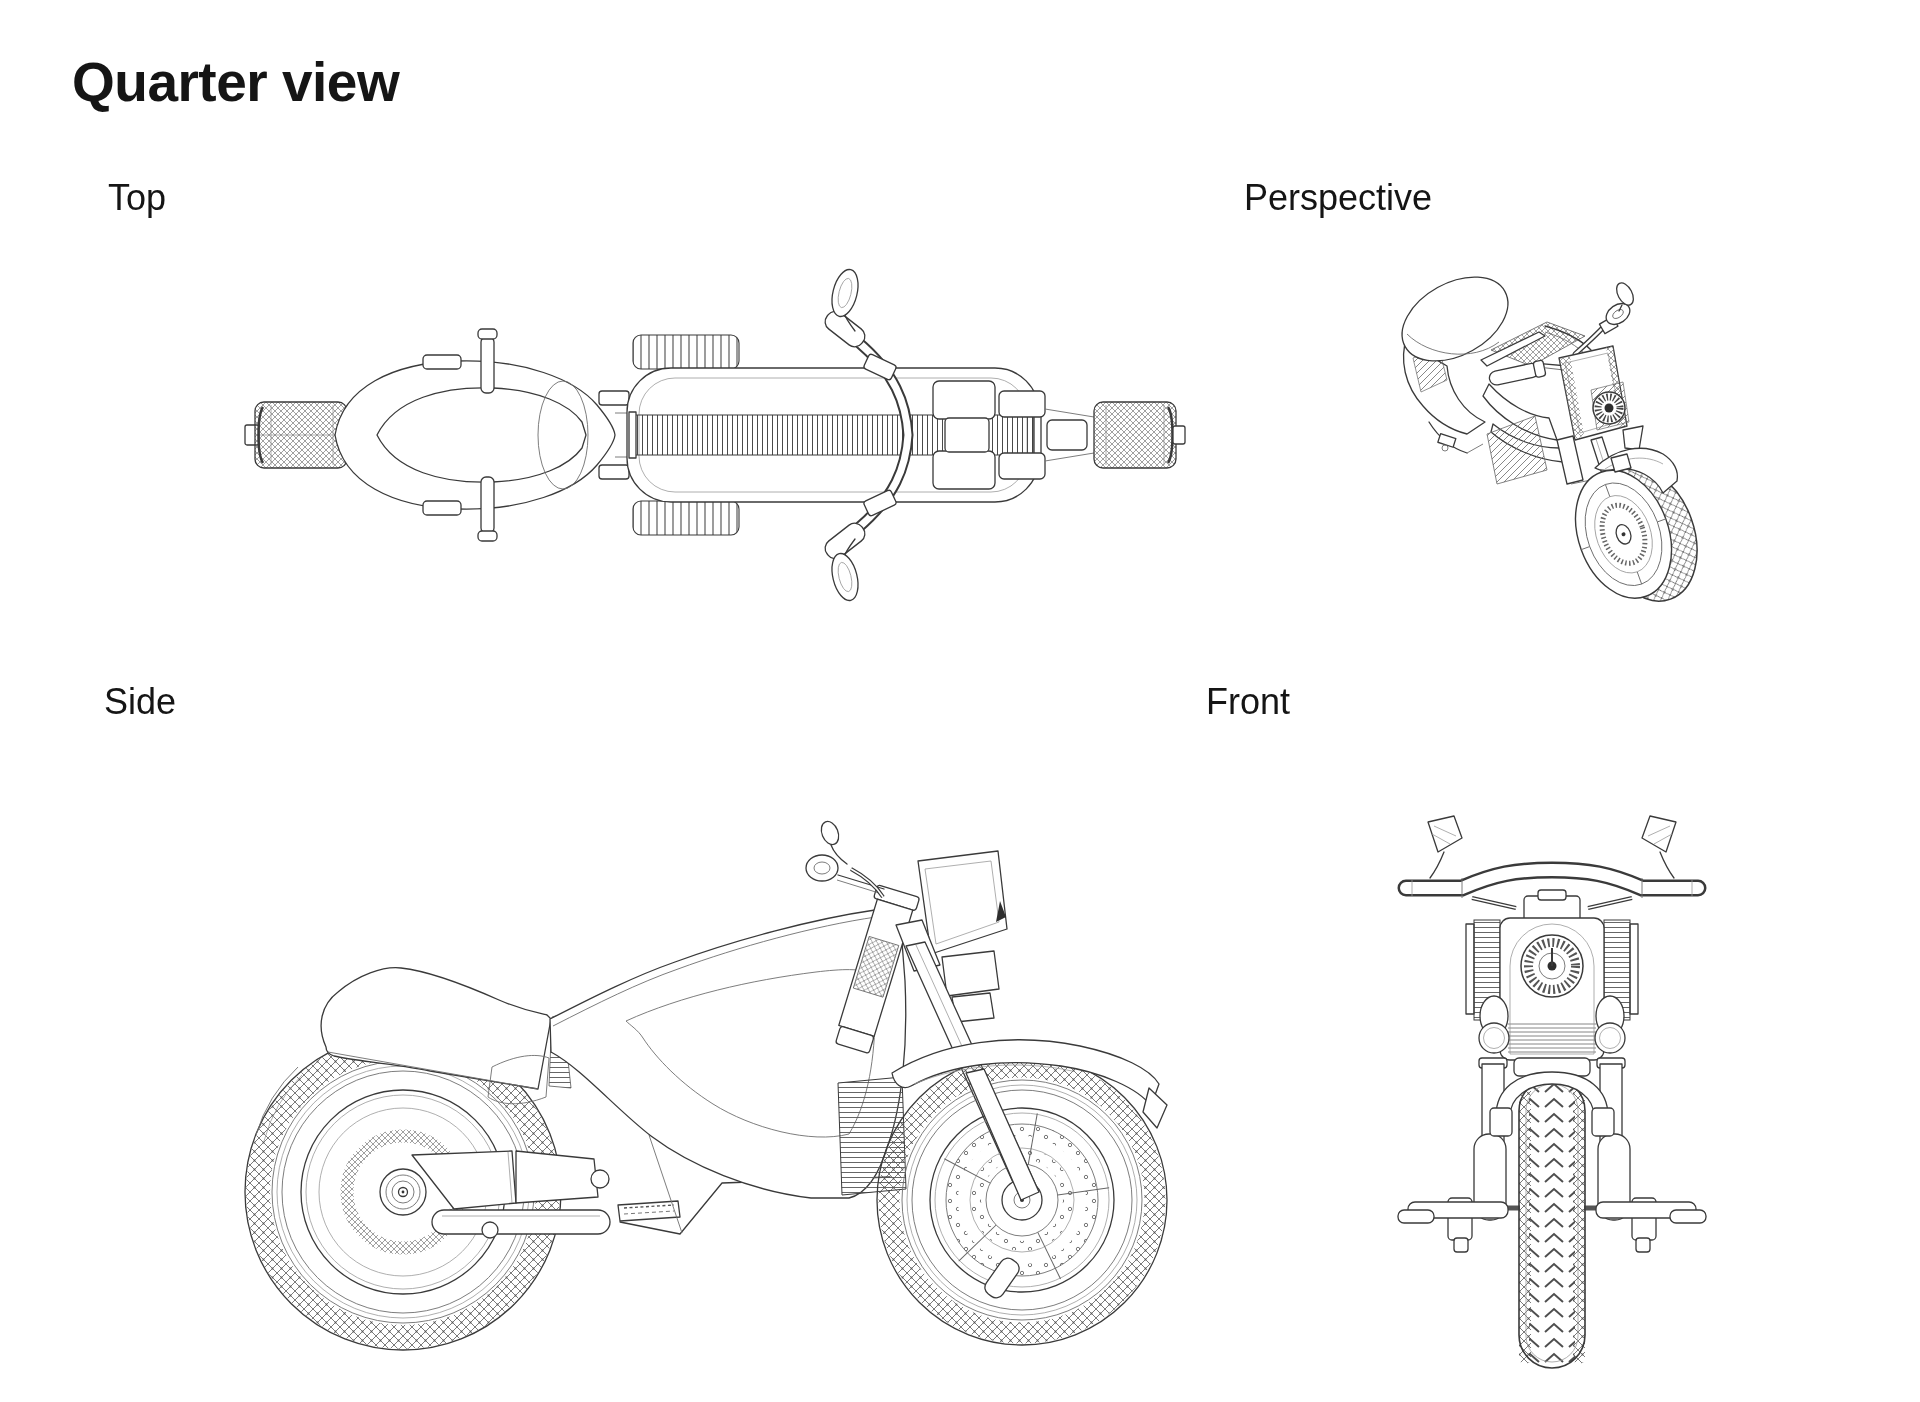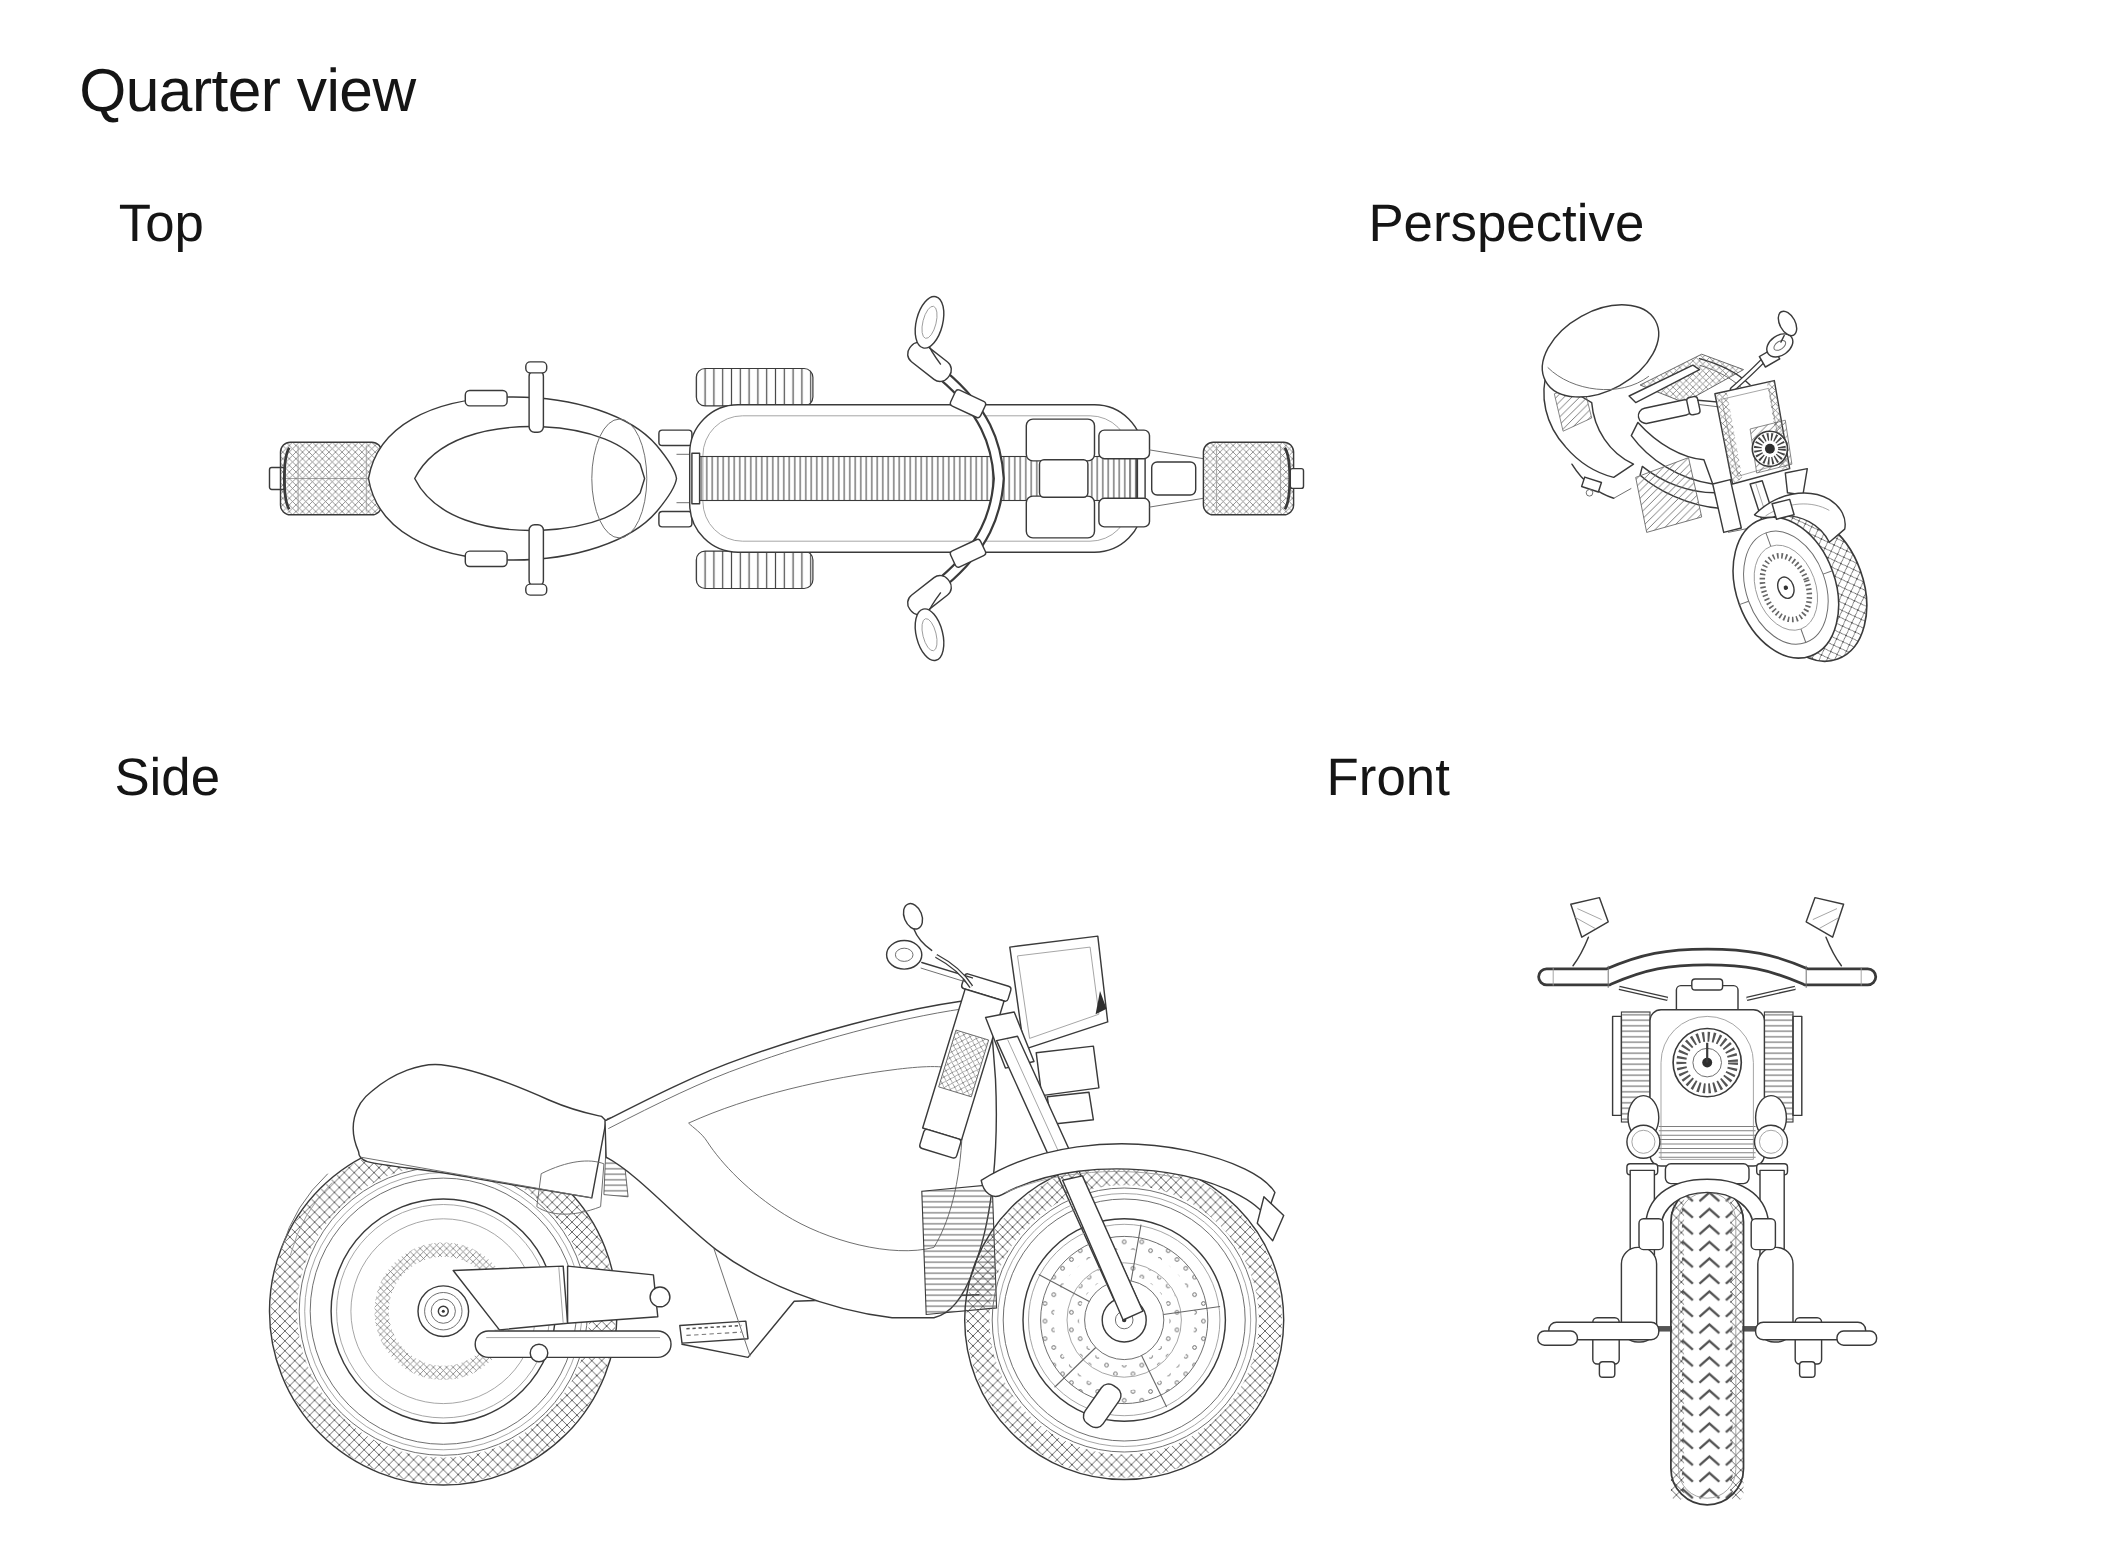--- a/index.html
+++ b/index.html
@@ -3,22 +3,22 @@
 <meta charset="utf-8">
 <style>
   html,body{margin:0;padding:0;}
   body{
     width:1920px;height:1402px;position:relative;overflow:hidden;
     background:var(--bg,#ffffff);
     font-family:"Liberation Sans", sans-serif;
     color:var(--text,#151515);
   }
   .abs{position:absolute;}
-  .title{font-size:55px;font-weight:400;letter-spacing:-0.5px;line-height:1.1;}
-  .vlabel{font-size:48px;font-weight:400;line-height:1.1;}
+  .title{font-size:55px;font-weight:700;letter-spacing:-0.5px;line-height:1.1;}
+  .vlabel{font-size:36px;font-weight:400;line-height:1.1;}
   svg{display:block;overflow:visible;color:var(--line,#3a3a3a);}
   .s1{fill:none;stroke:var(--line,#3a3a3a);stroke-width:1.3;stroke-linejoin:round;stroke-linecap:round;}
   .s2{fill:none;stroke:#6e6e6e;stroke-width:0.9;stroke-linejoin:round;}
   .s3{fill:none;stroke:#9a9a9a;stroke-width:0.8;stroke-linejoin:round;}
   .wf{fill:#ffffff;stroke:var(--line,#3a3a3a);stroke-width:1.3;stroke-linejoin:round;}
   .dk{fill:#2e2e2e;stroke:none;}
 </style>
 <title>Quarter view</title></head>
 <body>
 

